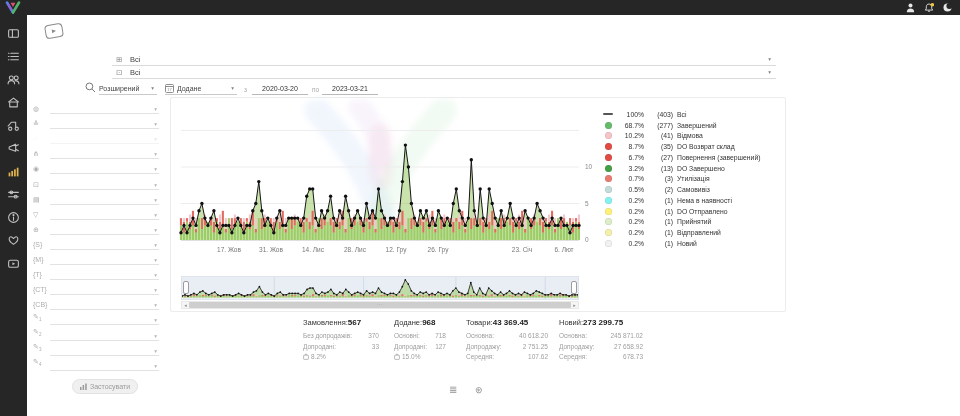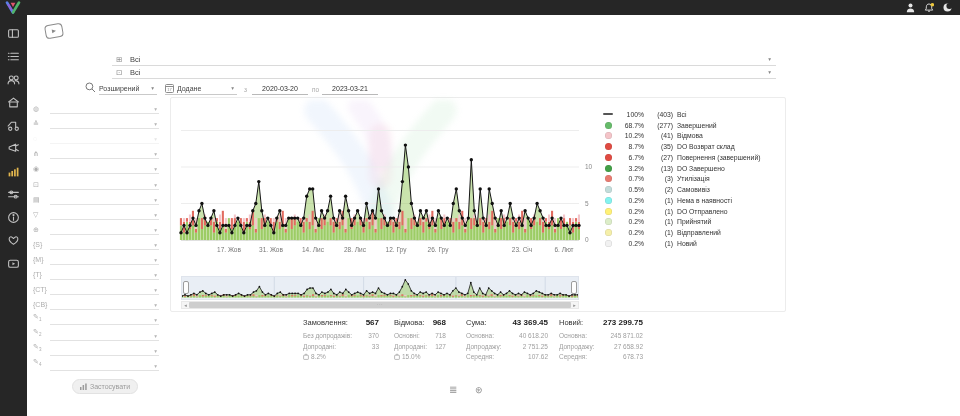--- a/index.html
+++ b/index.html
@@ -71,21 +71,21 @@
 #minimap{position:absolute;left:181px;top:276px;width:398px;height:24px;background:#e9eef5;border:1px solid #dfe4ec}
 .mm-handle{position:absolute;width:6px;height:13px;top:4px;background:#fdfdfd;border:1px solid #9c9c9c;border-radius:2px;cursor:ew-resize}
 #mmh-l{left:1px}#mmh-r{right:1px}
 #scrollbar{position:absolute;left:181px;top:301px;width:398px;height:8px;background:#f5f5f5;border:1px solid #e8e8e8;display:flex;align-items:center}
 .sb-arrow{width:7px;font-size:5px;color:#8f8f8f;text-align:center;line-height:6px;cursor:pointer}
 #sb-thumb{flex:1;height:6px;background:#cecece;border-radius:1px;text-align:center;font-size:5px;color:#9c9c9c;line-height:5px;letter-spacing:.5px;cursor:grab}
 
 
 #stats{position:absolute;left:0;top:318px;width:960px;height:62px}
 .st-col{position:absolute;top:0}
-.st-title{display:flex;justify-content:space-between;align-items:baseline;font-size:7.5px;color:#333;height:13px}
+.st-title{display:flex;align-items:baseline;font-size:7.5px;color:#333;height:13px}
 .st-val{font-size:8px;font-weight:bold;color:#1c1c1c}
 .st-row{display:flex;justify-content:space-between;font-size:6.5px;color:#9e9e9e;height:10.5px;line-height:10.5px}
 .st-badge{display:flex;align-items:center;gap:2px;font-size:6.5px;color:#9e9e9e;margin-top:1px}
 
 
 .view-ic{position:absolute;font-size:10px;color:#8f8f8f;cursor:pointer}
 #view-table{left:449px;top:384px}
 #view-products{left:475px;top:385px;font-size:9px}
 </style>
 </head>
@@ -1382,42 +1382,42 @@
       <div class="st-badge">
         <svg width="6" height="7" viewBox="0 0 6 7">
           <rect x="0.6" y="2.2" width="4.8" height="4.2" rx="0.6" fill="none" stroke="#9e9e9e" stroke-width="0.7"></rect>
           <path d="M1.9,2.2 C1.9,0.7 4.1,0.7 4.1,2.2" fill="none" stroke="#9e9e9e" stroke-width="0.7"></path>
         </svg>
         <span>8.2%</span>
       </div>
     </div>
     <div class="st-col" style="left: 394px; width: 52px;">
       <div class="st-title">
-        <span>Відмова:</span>
+        <span>Додане:</span>
         <span class="st-val">968</span>
       </div>
       <div class="st-row">
         <span>Основні:</span>
         <span>718</span>
       </div>
       <div class="st-row">
         <span>Допродані:</span>
         <span>127</span>
       </div>
       <div class="st-badge">
         <svg width="6" height="7" viewBox="0 0 6 7">
           <rect x="0.6" y="2.2" width="4.8" height="4.2" rx="0.6" fill="none" stroke="#9e9e9e" stroke-width="0.7"></rect>
           <path d="M1.9,2.2 C1.9,0.7 4.1,0.7 4.1,2.2" fill="none" stroke="#9e9e9e" stroke-width="0.7"></path>
         </svg>
         <span>15.0%</span>
       </div>
     </div>
     <div class="st-col" style="left: 466px; width: 82px;">
       <div class="st-title">
-        <span>Сума:</span>
+        <span>Товари:</span>
         <span class="st-val">43 369.45</span>
       </div>
       <div class="st-row">
         <span>Основна:</span>
         <span>40 618.20</span>
       </div>
       <div class="st-row">
         <span>Допродажу:</span>
         <span>2 751.25</span>
       </div>

